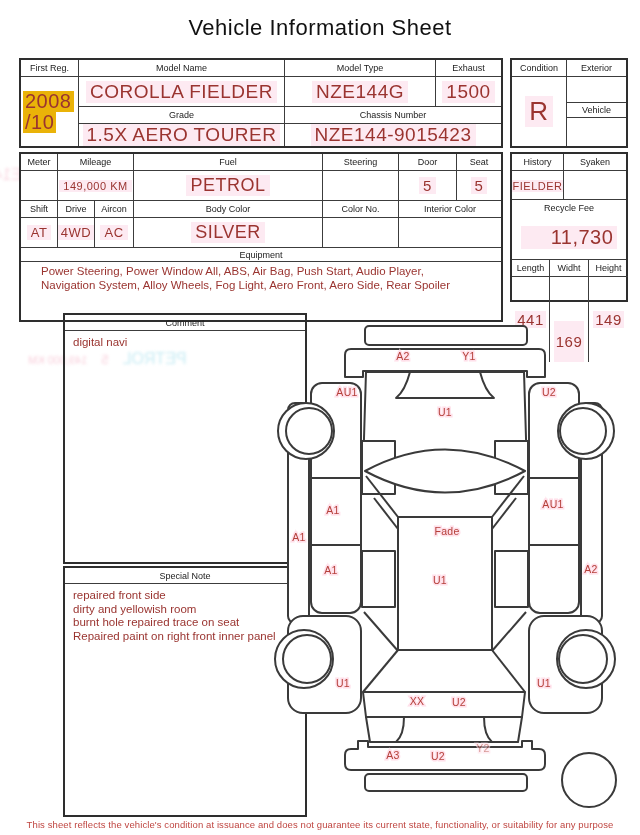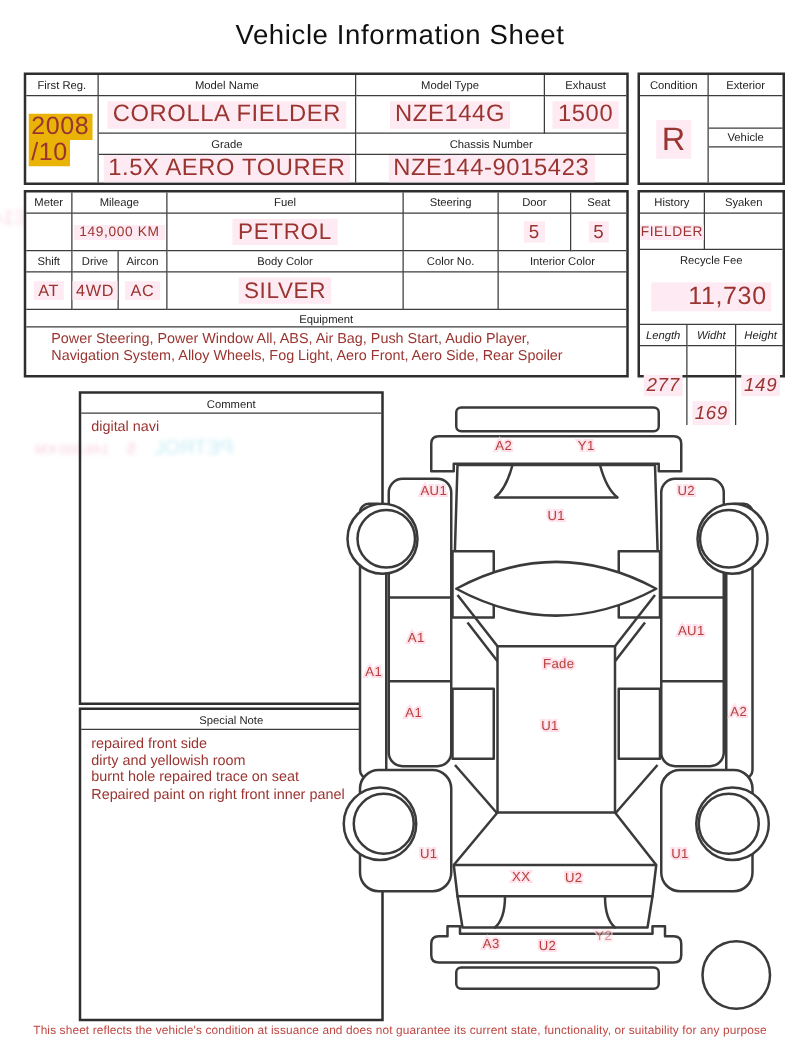--- a/index.html
+++ b/index.html
@@ -129,21 +129,21 @@
       <div class="cell hdr bb">Exterior</div>
       <div class="cell br" style="grid-row:2 / span 3;">
         <span class="val v26">R</span>
       </div>
       <div class="cell bb"></div>
       <div class="cell hdr bb">Vehicle</div>
       <div class="cell"></div>
     </div>
   </div>
 
-  <div class="box" style="left:19px; top:152px; width:484px; height:150px;">
+  <div class="box" style="left:19px; top:152px; width:484px; height:170px;">
     <div class="grid" style="grid-template-columns:37px 37px 39px 189px 76px 58px 44px; grid-template-rows:17px 30px 17px 30px 14px 38px;">
       <div class="cell hdr br bb">Meter</div>
       <div class="cell hdr br bb" style="grid-column:2 / span 2;">Mileage</div>
       <div class="cell hdr br bb">Fuel</div>
       <div class="cell hdr br bb">Steering</div>
       <div class="cell hdr br bb">Door</div>
       <div class="cell hdr bb">Seat</div>
 
       <div class="cell br bb"></div>
       <div class="cell br bb" style="grid-column:2 / span 2;">
@@ -195,29 +195,29 @@
         <span class="val v11">FIELDER</span>
       </div>
       <div class="cell"></div>
     </div>
     <div style="height:60px; flex:none; border-bottom:1px solid #3c3c3c; display:flex; flex-direction:column;">
       <div class="cell hdr" style="height:16px; flex:none;text-align:right;">Recycle Fee</div>
       <div class="cell" style="flex:1;">
         <span class="val v20">11,730</span>
       </div>
     </div>
-    <div class="grid" style="flex:1; grid-template-columns:38px 39px 39px; grid-template-rows:17px auto;font-style:italic;">
+    <div class="grid" style="flex:1; grid-template-columns:38px 39px 39px; grid-template-rows:17px auto;">
       <div class="cell hdr br bb">Length</div>
       <div class="cell hdr br bb">Widht</div>
       <div class="cell hdr bb">Height</div>
       <div class="cell br">
-        <span class="val v15" style="padding:0 2px;">277</span>
+        <span class="val v15" style="padding:0 2px;">441</span>
       </div>
       <div class="cell br">
-        <span class="val v15" style="padding:1px 2px;margin-top:44px;">169</span>
+        <span class="val v15" style="padding:12px 2px;margin-top:44px;">169</span>
       </div>
       <div class="cell">
         <span class="val v15" style="padding:0 2px;">149</span>
       </div>
     </div>
   </div>
 
   <div class="titled-box" style="left:19px; top:313px; width:244px; height:251px;">
     <div class="bar">Comment</div>
     <div class="content">digital navi</div>

